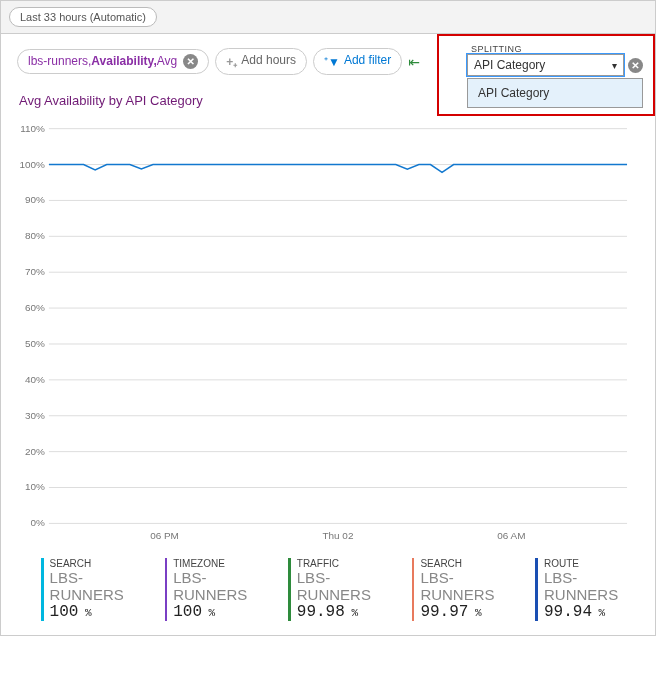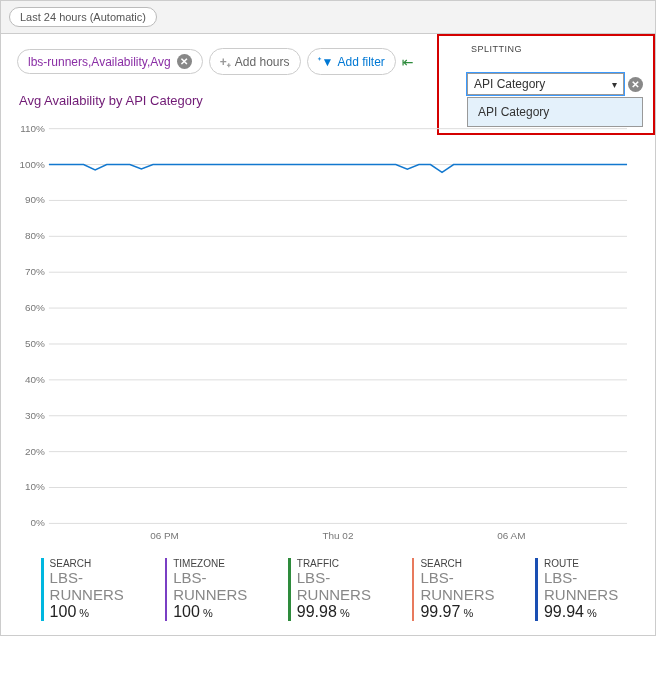--- a/index.html
+++ b/index.html
@@ -1,59 +1,59 @@
 <!DOCTYPE html>
 <html><head>
   <meta charset="utf-8">
   <style>
     * { box-sizing: border-box; margin: 0; padding: 0; }
     body { font-family: "Segoe UI", Arial, sans-serif; font-size: 12px; color: #333; background: #fff; width: 656px; }
     .outer { border: 1px solid #ccc; }
     .topbar { background: #f3f3f3; border-bottom: 1px solid #ccc; padding: 6px 8px; }
     .time-pill { display: inline-block; background: #fff; border: 1px solid #bbb; border-radius: 12px; padding: 3px 10px; font-size: 11px; color: #555; }
     .toolbar { padding: 14px 16px 8px; display: flex; align-items: center; gap: 6px; position: relative; }
-    .chip { display: inline-flex; align-items: center; border: 1px solid #ccc; border-radius: 14px; padding: 4px 10px; font-size: 12px; color: #666; background: #fff; white-space: nowrap; }
+    .chip { display: inline-flex; align-items: flex-start; border: 1px solid #ccc; border-radius: 14px; padding: 4px 10px; font-size: 12px; color: #666; background: #fff; white-space: nowrap; }
     .chip .purple { color: #8a2ea5; }
-    .chip .bold { font-weight: 400; }
+    .chip .bold { font-weight: 700; }
     .chip-close { display: inline-flex; align-items: center; justify-content: center; width: 15px; height: 15px; border-radius: 50%; background: #888; color: #fff; font-size: 10px; margin-left: 6px; font-weight: bold; }
     .chip .plus { color: #999; margin-right: 4px; font-weight: bold; }
     .chip.filter { color: #0078d4; }
     .chip.filter .filter-icon { color: #0078d4; margin-right: 4px; }
     .collapse-arrow { color: #2e8b3c; font-size: 14px; cursor: pointer; }
     .splitting-overlay { position: absolute; top: 0; right: 0; border: 2px solid #d40000; padding: 8px 10px 6px 28px; background: #fff; width: 218px; }
-    .splitting-label { font-size: 9px; letter-spacing: 0.5px; color: #444; margin-bottom: 19px; margin-left: 4px; }
+    .splitting-label { font-size: 9px; letter-spacing: 0.5px; color: #444; margin-bottom: 0; margin-left: 4px; }
     .split-row { display: flex; align-items: center; gap: 4px; }
     .split-select { flex: 1; border: 1px solid #999; outline: 1px solid #3b99fc; padding: 3px 6px; font-size: 12px; display: flex; justify-content: space-between; align-items: center; background: #fff; }
     .split-select .chev { font-size: 10px; color: #333; }
     .split-x { width: 15px; height: 15px; border-radius: 50%; background: #888; color: #fff; font-size: 10px; display: inline-flex; align-items: center; justify-content: center; font-weight: bold; }
     .dropdown { border: 1px solid #999; margin-top: 2px; }
     .dropdown-item { padding: 7px 10px; font-size: 12px; background: #fff; }
     .dropdown-item.highlighted { background: #e4f1fb; }
     .chart-title { padding: 10px 18px 4px; font-size: 13px; color: #701a75; }
     .chart-area { padding: 6px 18px 0; position: relative; }
     svg.chart { width: 100%; height: 436px; display: block; }
     .y-label { font-size: 10px; fill: #777; }
     .x-label { font-size: 10px; fill: #777; }
     .grid-line { stroke: #ddd; stroke-width: 1; }
     .data-line { stroke: #1278cf; stroke-width: 1.5; fill: none; }
     .legend-row { display: flex; gap: 22px; padding: 4px 18px 14px 40px; }
     .legend-item { display: flex; align-items: stretch; gap: 6px; }
     .legend-bar { width: 3px; }
     .legend-text { display: flex; flex-direction: column; }
     .legend-name { font-size: 10px; color: #444; }
     .legend-sub { font-size: 15px; color: #888; }
-    .legend-val { font-size: 16px; color: #222; }
+    .legend-val { font-size: 16px; color: #222; font-family: Liberation Mono, monospace; }
     .legend-val .pct { font-size: 11px; }
   </style>
 </head>
 <body>
 
 <div class="outer">
   <div class="topbar">
-    <span class="time-pill">Last 24 hours (Automatic)</span>
+    <span class="time-pill">Last 33 hours (Automatic)</span>
   </div>
 
   <div class="toolbar">
     <span class="chip">
       <span class="purple">lbs-runners,</span>
       <span class="purple bold"> Availability,</span>
       <span class="purple"> Avg</span>
       <span class="chip-close">✕</span>
     </span>
     <span class="chip">

